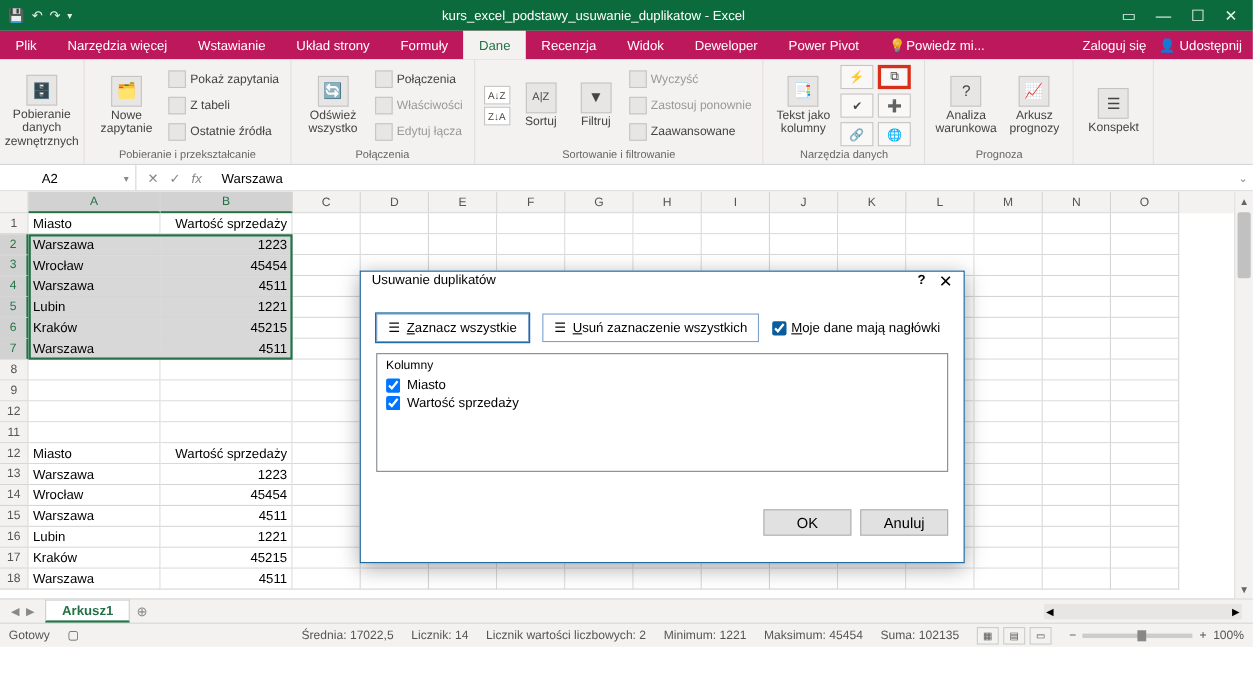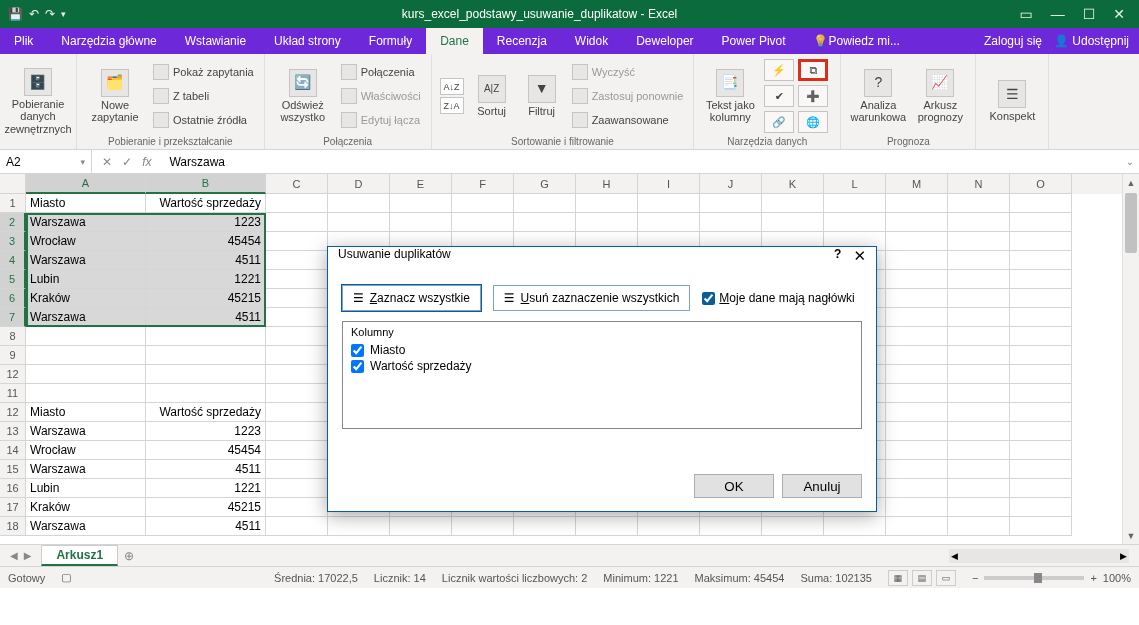--- a/index.html
+++ b/index.html
@@ -7,21 +7,21 @@
 
 
 .titlebar { height: 28px; background: #0c6b3d; color: #fff; display: flex; align-items: center; font-size: 12px; }
 .titlebar .qat { display: flex; align-items: center; gap: 6px; padding: 0 8px; }
 .titlebar .qat span { opacity: .9; }
 .titlebar .title { flex: 1; text-align: center; }
 .titlebar .winctl { display: flex; gap: 18px; padding: 0 14px; font-size: 14px; opacity: .9;}
 .titlebar .winctl span { cursor: default; }
 
 
-.tabrow { height: 26px; background: #6d28d9; color: #fff; display: flex; align-items: stretch; font-size: 12px; }
+.tabrow { height: 26px; background: #be185d; color: #fff; display: flex; align-items: stretch; font-size: 12px; }
 .tabrow .tab { padding: 0 14px; display: flex; align-items: center; cursor: default; }
 .tabrow .tab.active { background: #f3f2f1; color: #217346; }
 .tabrow .spacer { flex: 1; }
 .tabrow .right { display: flex; align-items: center; gap: 12px; padding-right: 10px; }
 
 
 .ribbon { height: 96px; background: #f3f2f1; border-bottom: 1px solid #d5d5d5; display: flex; font-size: 11px; color: #444; }
 .group { border-right: 1px solid #e1dfdd; display: flex; flex-direction: column; padding: 4px 8px 2px; }
 .group .controls { flex: 1; display: flex; align-items: center; gap: 6px; }
 .group .label { text-align: center; font-size: 10px; color: #666; padding-top: 2px; }
@@ -31,21 +31,21 @@
 .smbtn { display: flex; align-items: center; gap: 4px; height: 20px; padding: 0 2px; white-space: nowrap;}
 .smbtn .icon { width: 16px; height: 16px; background: #e8e6e4; border: 1px solid #c6c4c2; }
 .smbtn.dim { color: #999; }
 .sortbox { display:flex; align-items:center; gap:2px;}
 .sortbox .az { width:24px; height:36px; border:1px solid #c6c4c2; background:#fff; display:flex; flex-direction:column; align-items:center; justify-content:center; font-size:9px;}
 .highlighted { border: 3px solid #d92e1a !important; }
 .tools-icons { display:flex; flex-wrap:wrap; width:68px; gap:4px;}
 .tools-icons div { width:30px; height:22px; border:1px solid #c6c4c2; background:#f9f8f7; display:flex; align-items:center; justify-content:center; font-size:11px;}
 
 
-.fbar { height: 24px; border-bottom: 1px solid #d5d5d5; display: flex; align-items: center; font-size: 12px; }
+.fbar { height: 24px; border-bottom: 1px solid #d5d5d5; display: flex; align-items: center; font-size: 12px; padding-left: 32px; }
 .fbar .namebox { width: 92px; border-right: 1px solid #d5d5d5; padding: 0 6px; height: 100%; display:flex; align-items:center; justify-content:space-between;}
 .fbar .fxbtns { display: flex; gap: 10px; padding: 0 10px; color: #888;}
 .fbar .fxbtns .fx { font-style: italic; }
 .fbar .formula { flex: 1; padding: 0 8px; }
 .fbar .expand { width:18px; text-align:center; color:#888; font-size:10px;}
 
 
 .grid { position: relative; height: 370px; overflow: hidden; }
 .ghead { display: flex; height: 20px; background: #f3f2f1; font-size: 11px; color: #555;}
 .ghead .corner { width: 26px; border-right:1px solid #d5d5d5; border-bottom:1px solid #d5d5d5; background:#f3f2f1;}
@@ -89,21 +89,21 @@
 .dialog .dbody{padding:8px 14px;}
 .dialog .instr{margin-bottom:10px; font-size:11.5px;}
 .dialog .btnrow{display:flex; gap:12px; align-items:center; margin-bottom:10px;}
 .dialog .dbtn{border:1px solid #7da2ce; background:#fff; padding:4px 10px; display:flex; align-items:center; gap:6px; height:26px;}
 .dialog .dbtn.sel{outline:1px solid #0a5d9c;}
 .dialog .chk{display:flex; align-items:center; gap:4px;}
 .dialog .chk input{accent-color:#0a5d9c;}
 .dialog .listbox{border:1px solid #828790; height:108px; padding:4px 8px;}
 .dialog .listbox .lbhead{font-size:11px; margin-bottom:4px;}
 .dialog .listbox label{display:flex; align-items:center; gap:6px; padding:1px 0;}
-.dialog .dfoot{position:absolute; bottom:13px; right:14px; display:flex; gap:8px;}
+.dialog .dfoot{position:absolute; bottom:24px; right:14px; display:flex; gap:8px;}
 .dialog .dfoot button{width:80px; height:24px; border:1px solid #adadad; background:#e1e1e1;}
 .underline-key { text-decoration: underline; }
 </style>
 </head>
 <body>
 
 <div class="titlebar">
   <div class="qat">
     <span>💾</span>
     <span>↶</span>
@@ -114,21 +114,21 @@
   <div class="winctl">
     <span>▭</span>
     <span>—</span>
     <span>☐</span>
     <span>✕</span>
   </div>
 </div>
 
 <div class="tabrow">
   <div class="tab">Plik</div>
-  <div class="tab">Narzędzia główne</div>
+  <div class="tab">Narzędzia więcej</div>
   <div class="tab">Wstawianie</div>
   <div class="tab">Układ strony</div>
   <div class="tab">Formuły</div>
   <div class="tab active">Dane</div>
   <div class="tab">Recenzja</div>
   <div class="tab">Widok</div>
   <div class="tab">Deweloper</div>
   <div class="tab">Power Pivot</div>
   <div class="tab">
       <span style="opacity:.8;">💡 </span>

